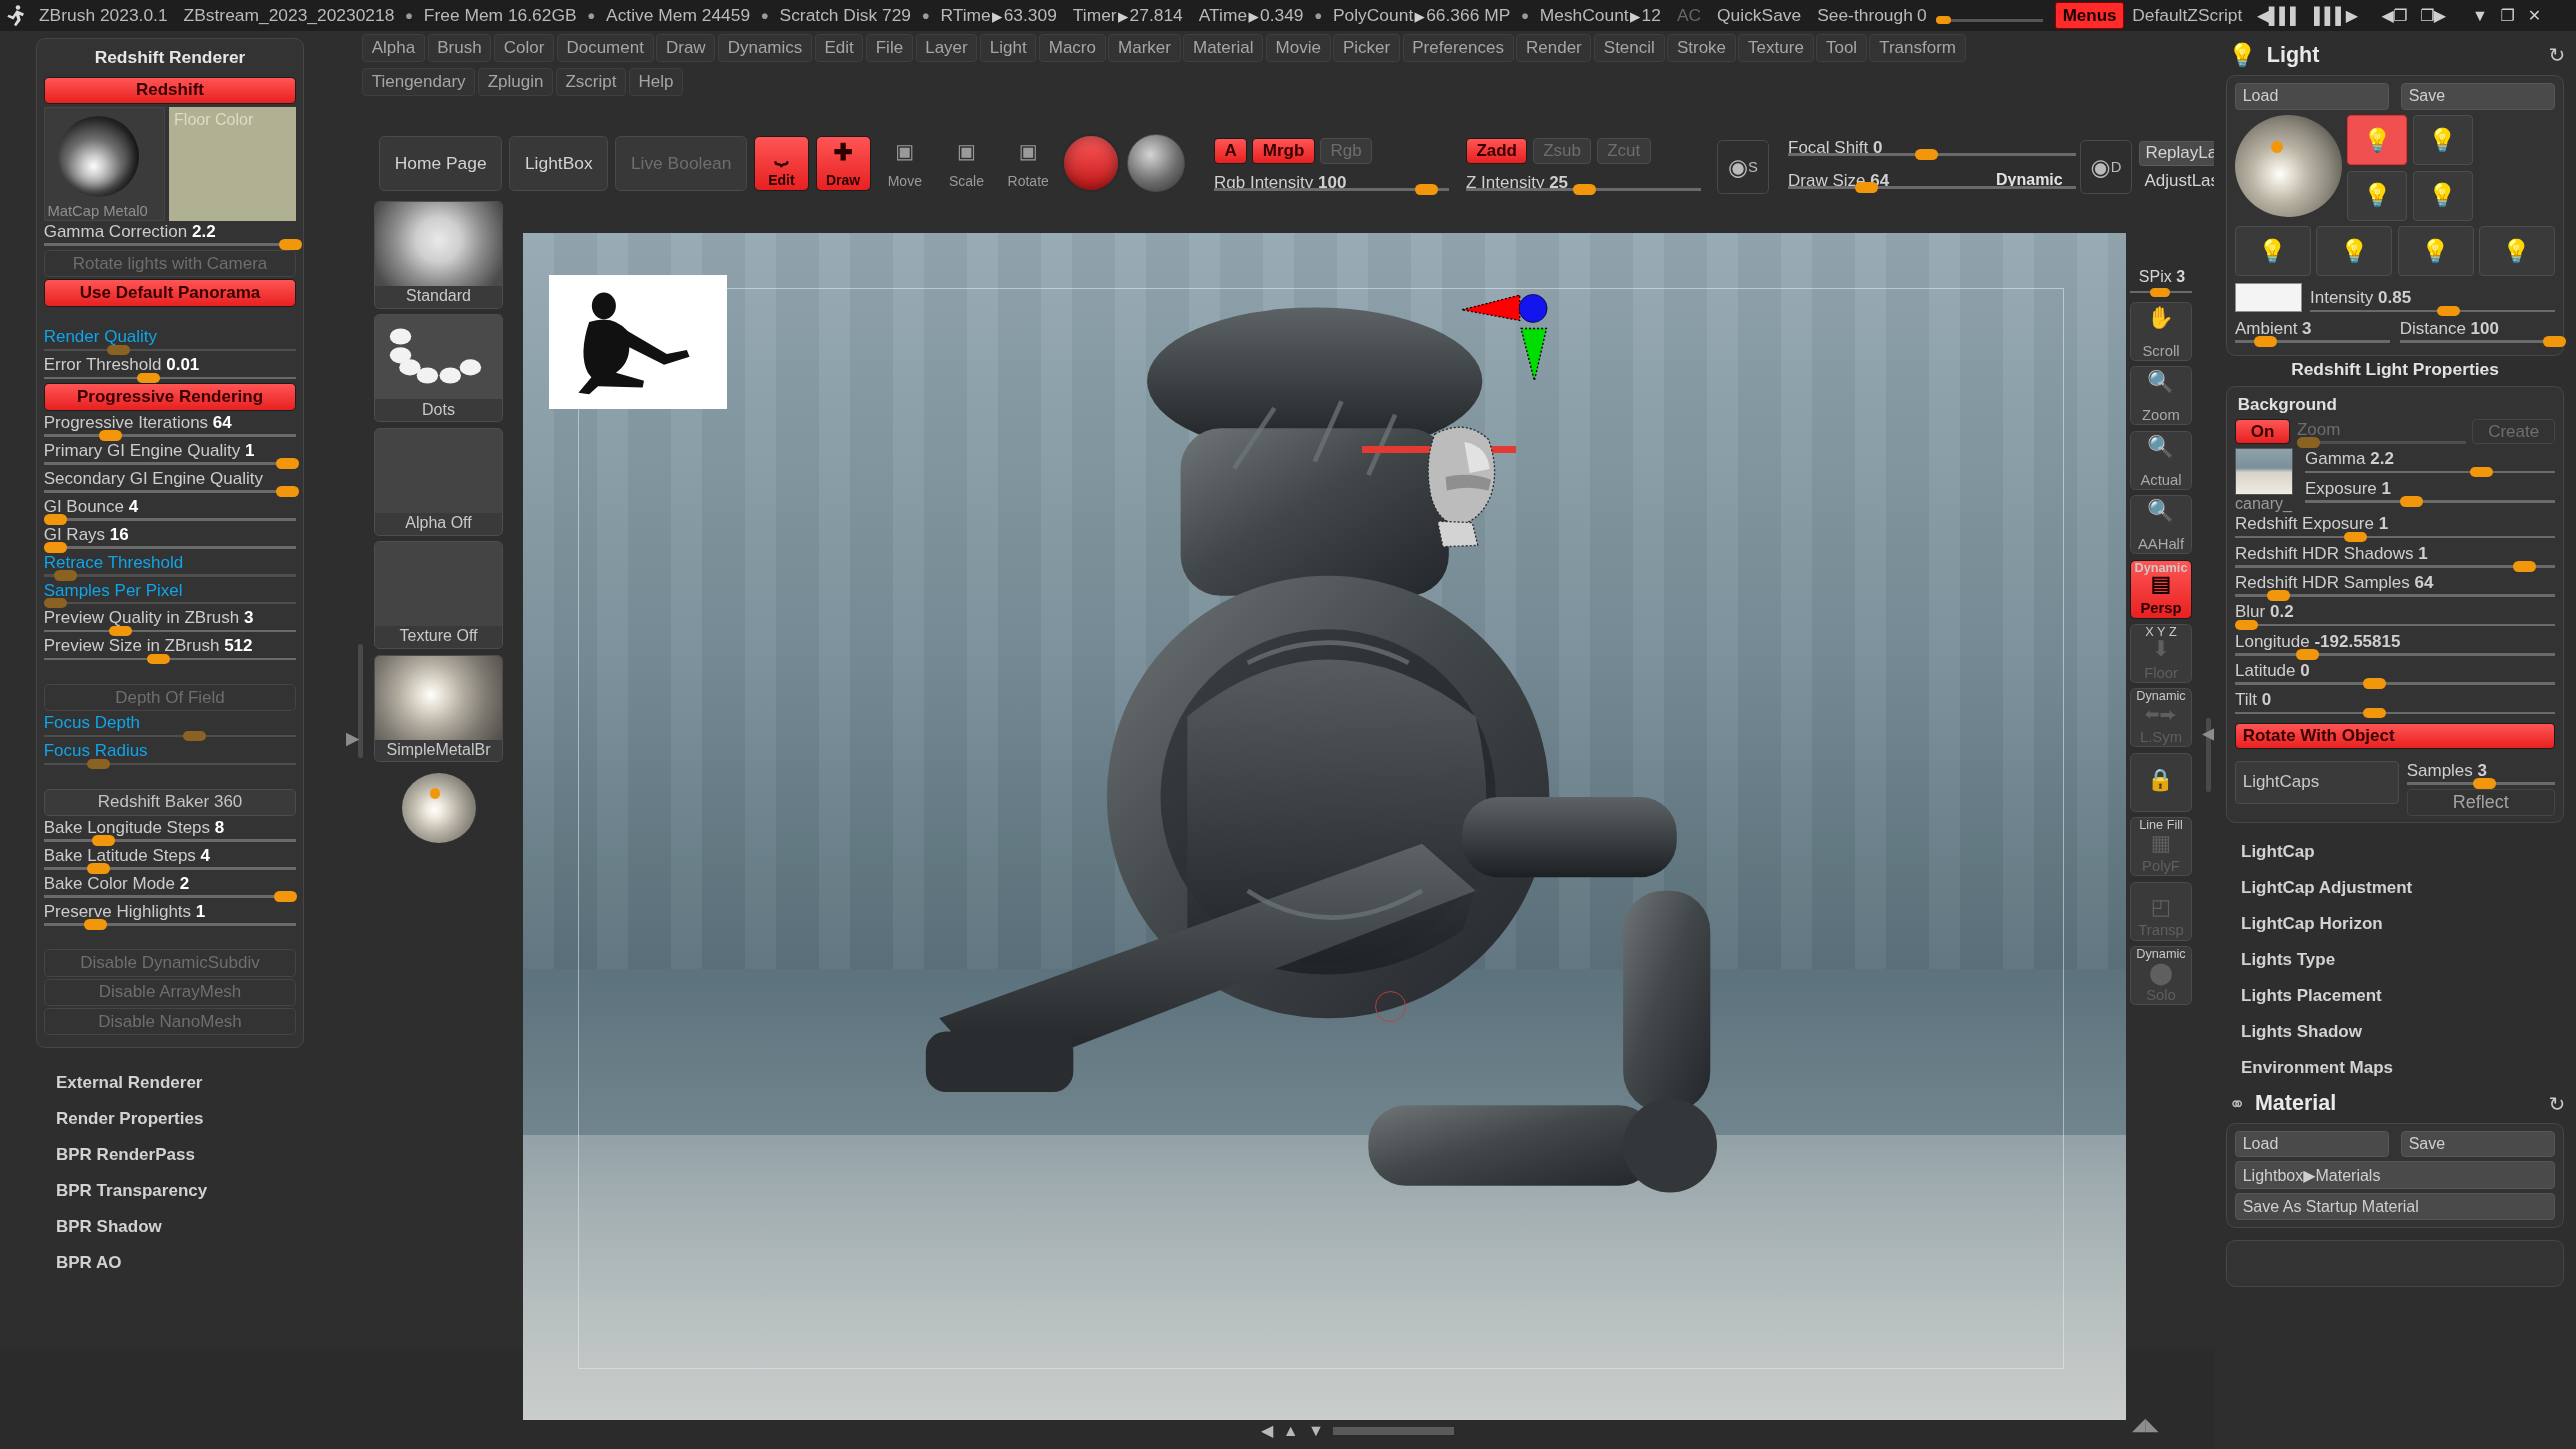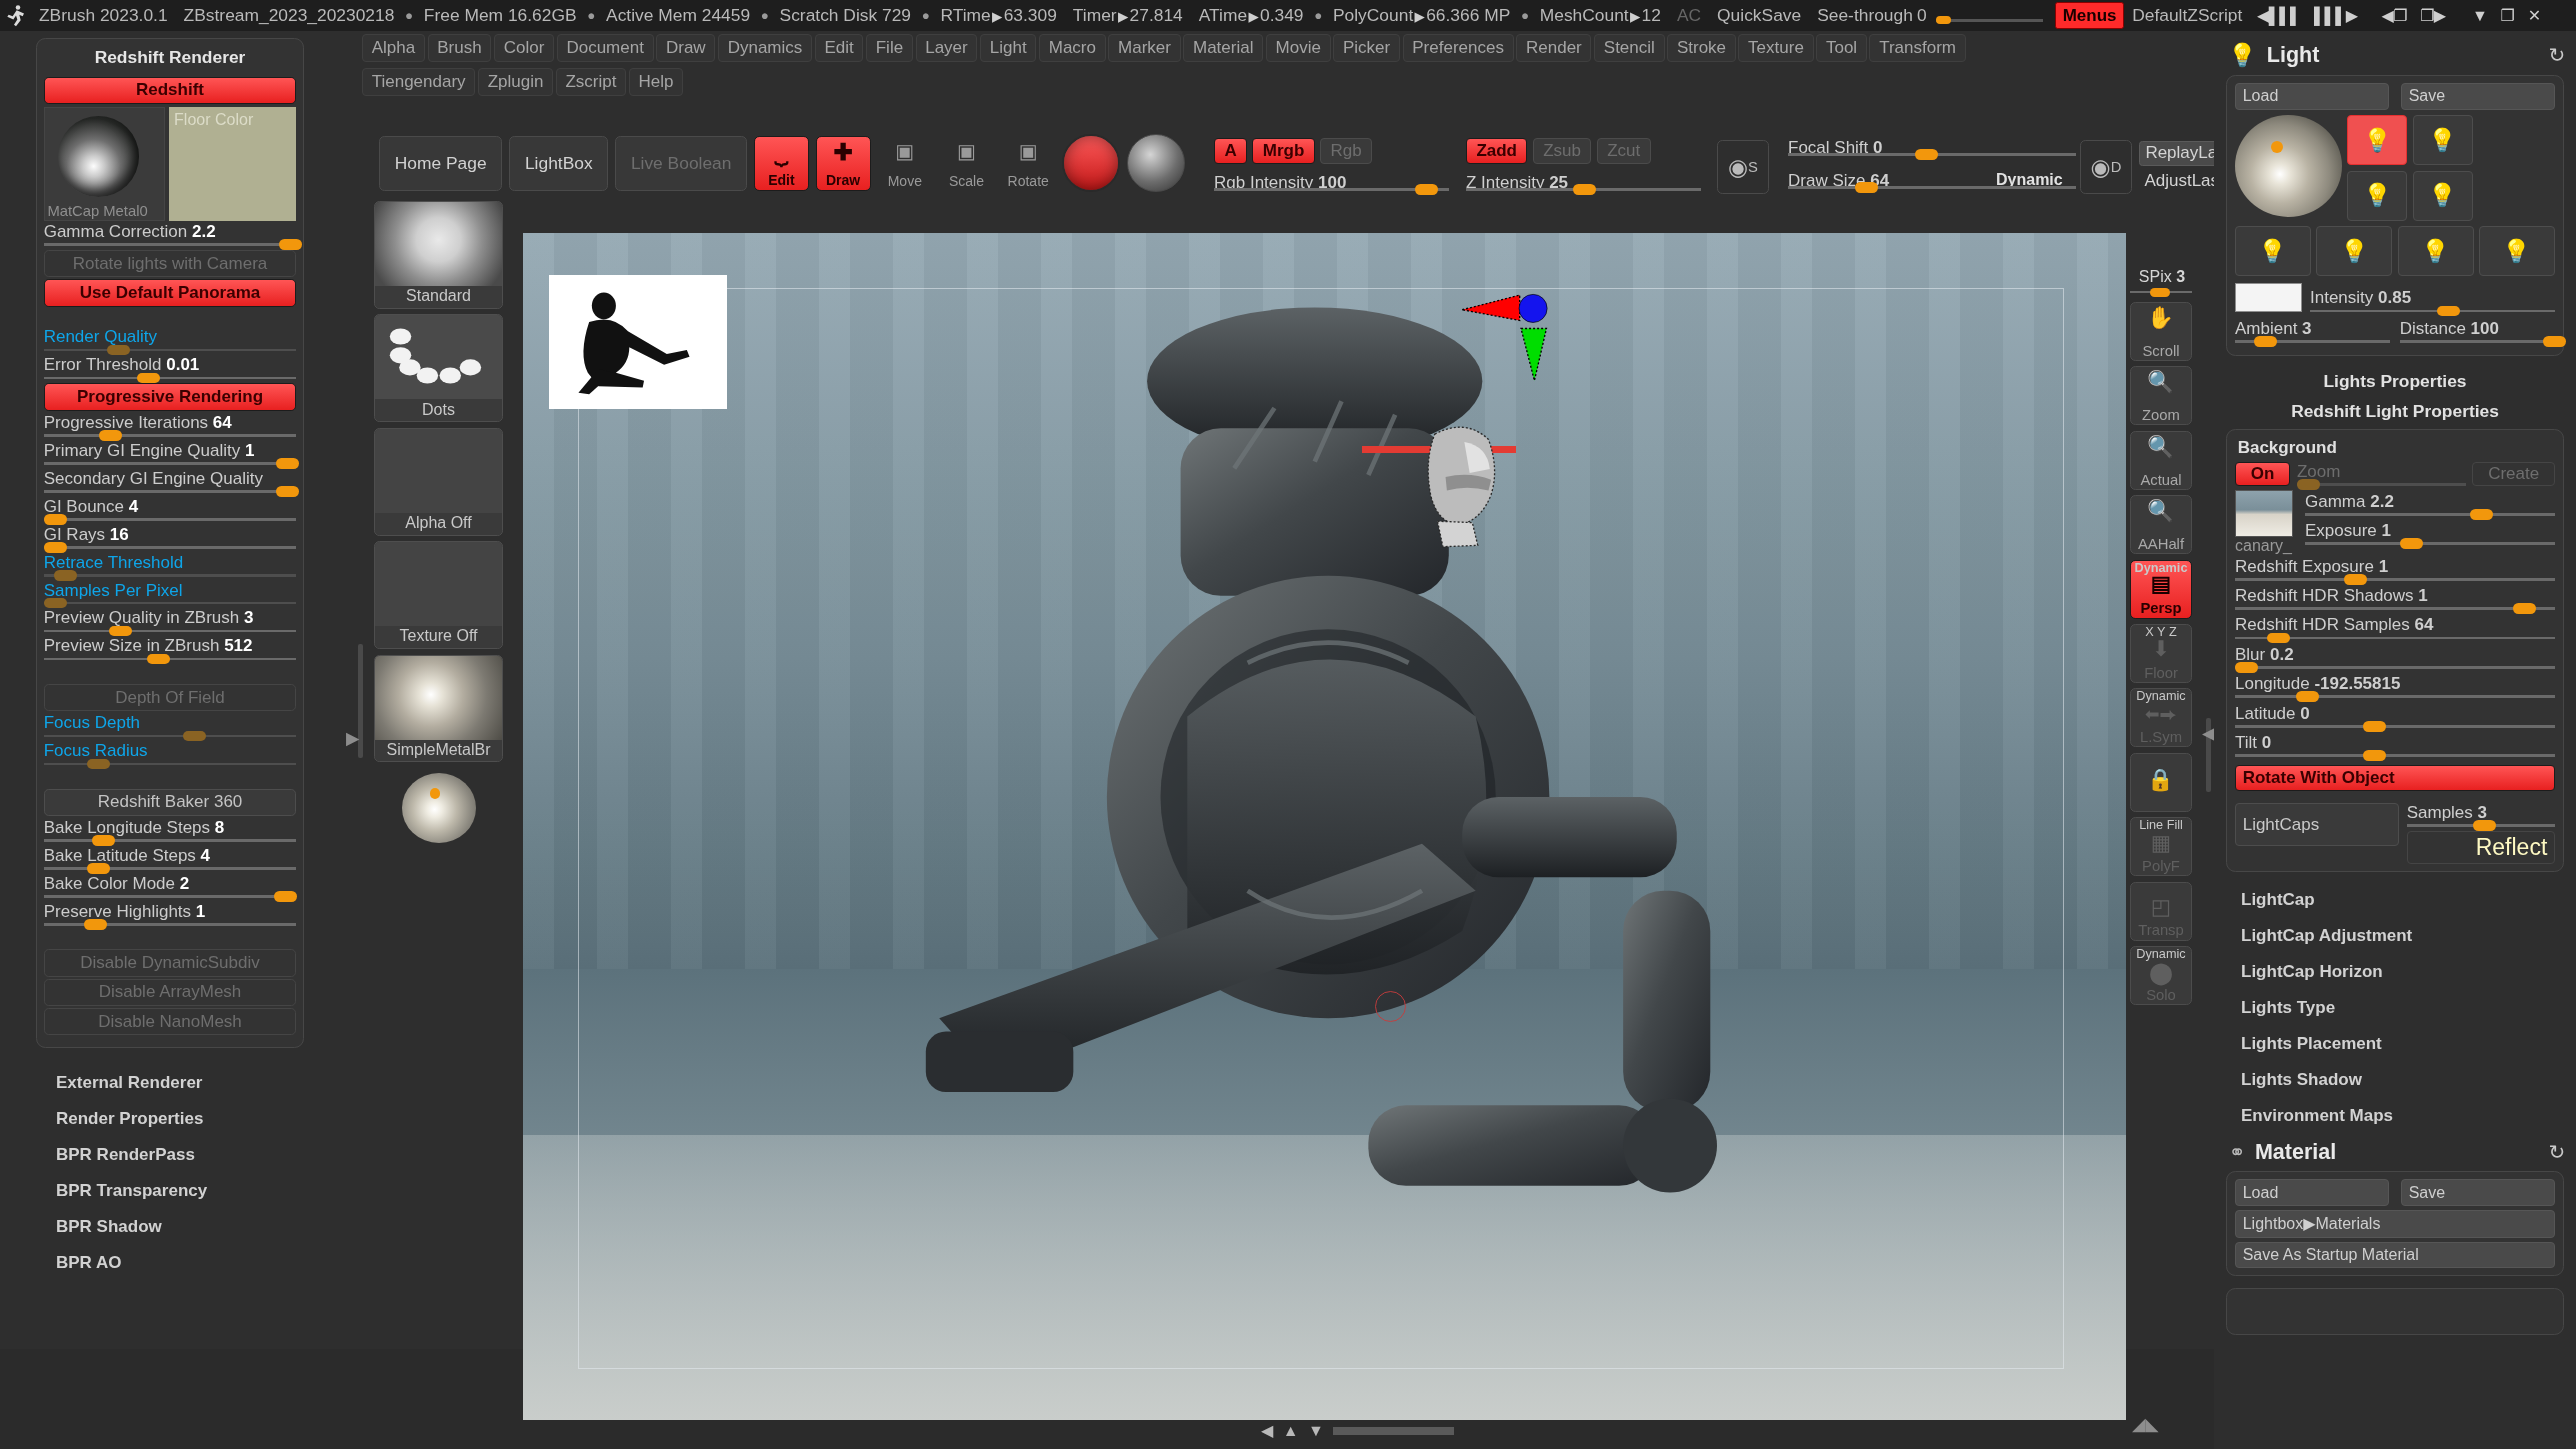--- a/index.html
+++ b/index.html
@@ -802,21 +802,20 @@
         </div>
         <div class="sl" style="flex:1">
           <div class="lb"><span>Distance</span> <b>100</b></div>
           <div class="t">
               <div class="k" style="left:92%"></div>
             </div>
         </div>
       </div>
     </div>
 
-    <div class="rp-section-title">Lights Properties</div>
     <div class="rp-section-title" style="padding-top:2.7px">Redshift Light Properties</div>
 
     <div class="rp-box">
       <div style="font-size:17px;color:#e0e0e0;font-weight:bold;padding:1.3px 0 4px 2.7px;">Background</div>
       <div style="display:flex;gap:6.7px;align-items:center;">
         <button style="background:linear-gradient(#ff5555,#e82020);border:0.7px solid #1c1c1c;border-radius:4px;color:#3a0000;font-weight:bold;font-size:17px;padding:1.3px 14.8px;">On</button>
         <div class="sl" style="flex:1;margin:0">
           <div class="lb dim">Zoom</div>
           <div class="t" style="background:#4e4e4e">
               <div class="k dimknob" style="left:0%"></div>
@@ -893,21 +892,21 @@
 
       <div style="display:flex;gap:8px;margin-top:12px;align-items:flex-start;">
         <button style="flex:1;background:#3a3a3a;border:0.7px solid #4d4d4d;border-radius:4px;color:#c9c9c9;font-size:17px;padding:10.7px 6.7px;text-align:left;">LightCaps</button>
         <div style="flex:1;">
           <div class="sl" style="margin:0 0 4px 0">
             <div class="lb"><span>Samples</span> <b>3</b></div>
             <div class="t">
                 <div class="k" style="left:45%"></div>
               </div>
           </div>
-          <button style="width:100%;background:#333;border:0.7px solid #454545;border-radius:4px;color:#fef9c3;font-size:23px;padding:2px 6.7px;text-align:right;">Reflect</button>
+          <button style="width:100%;background:#333;border:0.7px solid #454545;border-radius:4px;color:#a3a3a3;font-size:18px;padding:2px 6.7px;text-align:center;">Reflect</button>
         </div>
       </div>
     </div>
 
     <div style="margin-top:10.7px;">
       <div class="rp-link">LightCap</div>
       <div class="rp-link">LightCap Adjustment</div>
       <div class="rp-link">LightCap Horizon</div>
       <div class="rp-link">Lights Type</div>
       <div class="rp-link">Lights Placement</div>

